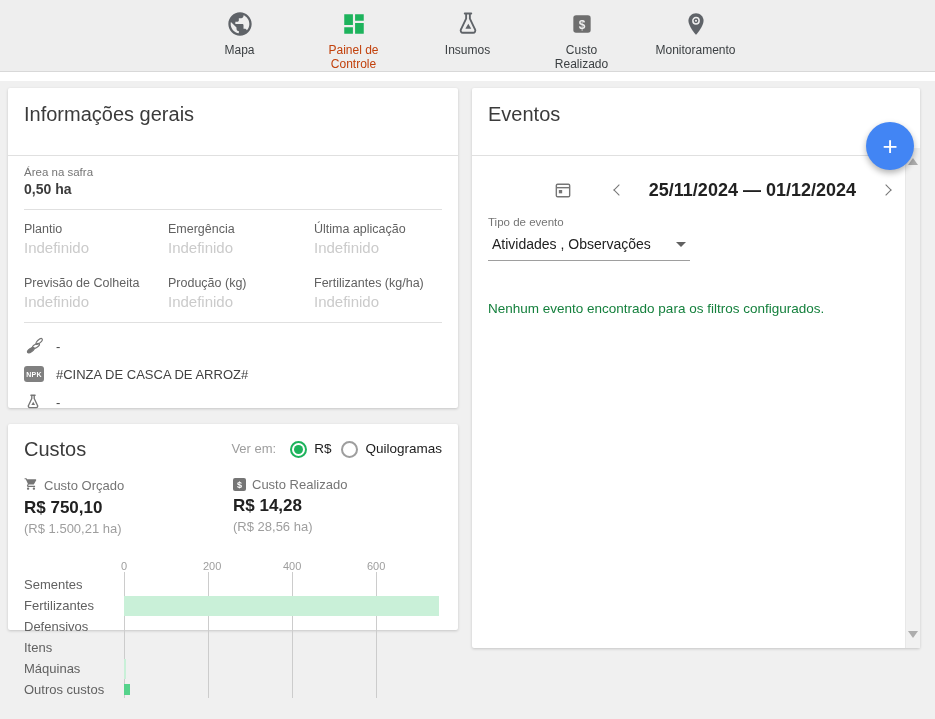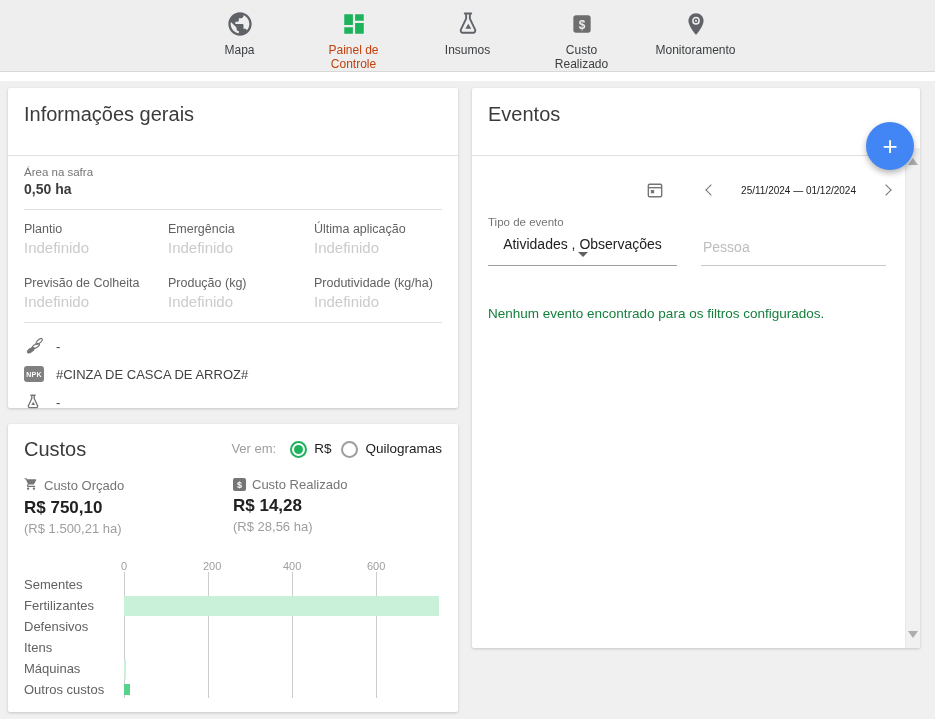--- a/index.html
+++ b/index.html
@@ -35,21 +35,21 @@
   .field-label { font-size:12.5px; color:#616161; }
   .field-value { font-size:15px; color:#cbcbcb; margin-top:3px; }
   .tags { padding:13px 16px 0 16px; }
   .tag-row { display:flex; align-items:center; margin-bottom:8px; height:20px; }
   .tag-icon { width:24px; color:#757575; display:flex; align-items:center; }
   .tag-text { font-size:13px; color:#424242; margin-left:8px; }
   .npk-badge { width:20px; height:16px; background:#808080; border-radius:3px; color:#fff;
     font-size:7px; font-weight:700; display:flex; align-items:center; justify-content:center; letter-spacing:.3px; }
 
   
-  .custos-card { height:288px; margin-top:16px; padding:14px 16px 0 16px; }
+  .custos-card { height:206px; margin-top:16px; padding:14px 16px 0 16px; }
   .custos-head { display:flex; align-items:center; justify-content:space-between; }
   .ver-em { display:flex; align-items:flex-start; gap:10px; }
   .ver-em-label { font-size:13px; color:#9e9e9e; margin-right:4px; }
   .radio { width:17px; height:17px; border:2px solid #9e9e9e; border-radius:50%;
     display:inline-flex; align-items:center; justify-content:center; cursor:pointer; }
   .radio.checked { border-color:#1db35c; }
   .radio.checked::after { content:""; width:9px; height:9px; border-radius:50%; background:#1db35c; }
   .radio-label { font-size:13.5px; color:#212121; margin-left:-3px; }
   .cost-summary { display:flex; margin-top:16px;justify-content:flex-end; }
   .cost-col { width:218px; }
@@ -72,25 +72,25 @@
   
   .eventos-card { width:448px; height:560px; position:relative; }
   .fab { position:absolute; top:34px; right:6px; width:48px; height:48px; border-radius:50%;
     background:#4285f4; color:#fff; font-size:26px; font-weight:300; display:flex; align-items:center;
     justify-content:center; box-shadow:0 3px 6px rgba(0,0,0,.3); cursor:pointer; z-index:3; }
   .date-row { display:flex; align-items:center; justify-content:flex-end; padding-right:30px; margin-top:22px; height:24px; }
   .cal-btn { color:#757575; display:flex; cursor:pointer; margin-right:42px; }
   .chev { width:8px; height:8px; border-left:1.6px solid #757575; border-bottom:1.6px solid #757575; cursor:pointer; }
   .chev.left { transform:rotate(45deg); margin-right:26px; }
   .chev.right { transform:rotate(225deg); margin-left:26px; }
-  .date-text { font-size:10px; font-weight:400; color:#212121; }
+  .date-text { font-size:18px; font-weight:700; color:#212121; }
   .filters { padding:0 34px 0 16px; margin-top:14px; }
   .filters-row { display:flex; margin-top:4px; }
   .select-box { width:202px; border-bottom:1px solid #9e9e9e; display:flex; align-items:center;
-    justify-content:space-between; padding:4px 4px 8px 4px; cursor:pointer;flex-direction:column; }
+    justify-content:space-between; padding:4px 4px 8px 4px; cursor:pointer; }
   .select-value { font-size:14px; color:#212121; }
   .select-arrow { width:0; height:0; border-left:5px solid transparent; border-right:5px solid transparent;
     border-top:5px solid #616161; }
   .pessoa-input { flex:1; margin-left:24px; border:none; border-bottom:1px solid #c9c9c9;
     font-size:14px; padding:4px 2px 8px 2px; outline:none; background:transparent;
     font-family:"Liberation Sans", sans-serif; color:#212121; }
   .pessoa-input::placeholder { color:#bdbdbd; }
   .empty-msg { font-size:13.5px; color:#15803d; padding:0 16px; margin-top:40px; }
   .scrollbar { position:absolute; top:60px; right:0; bottom:0; width:15px; background:#f1f1f1;
     border-left:1px solid #e8e8e8; z-index:2; }
@@ -178,21 +178,21 @@
         </div>
         <div>
           <div class="field-label">Previsão de Colheita</div>
           <div class="field-value">Indefinido</div>
         </div>
         <div>
           <div class="field-label">Produção (kg)</div>
           <div class="field-value">Indefinido</div>
         </div>
         <div>
-          <div class="field-label">Produtividade (kg/ha)</div>
+          <div class="field-label">Fertilizantes (kg/ha)</div>
           <div class="field-value">Indefinido</div>
         </div>
       </div>
       <div class="inner-divider"></div>
       <div class="tags">
         <div class="tag-row">
           <span class="tag-icon">
             <svg width="22" height="22" viewBox="0 0 24 24" stroke="#757575" stroke-width="1.3" fill="none">
               <ellipse cx="7.5" cy="16.5" rx="4.3" ry="1.8" transform="rotate(-35 7.5 16.5)" fill="#757575"></ellipse>
               <ellipse cx="13" cy="12" rx="4.3" ry="1.8" transform="rotate(-30 13 12)"></ellipse>
@@ -299,21 +299,20 @@
       <span class="chev right"></span>
     </div>
 
     <div class="filters">
       <div class="mini-label">Tipo de evento</div>
       <div class="filters-row">
         <div class="select-box">
           <span class="select-value">Atividades , Observações</span>
           <span class="select-arrow"></span>
         </div>
-        <input class="pessoa-input" placeholder="Pessoa" style="">
       </div>
     </div>
 
     <div class="empty-msg">Nenhum evento encontrado para os filtros configurados.</div>
 
     <div class="scrollbar">
       <span class="scroll-arrow up"></span>
       <span class="scroll-arrow down"></span>
     </div>
   </div>

